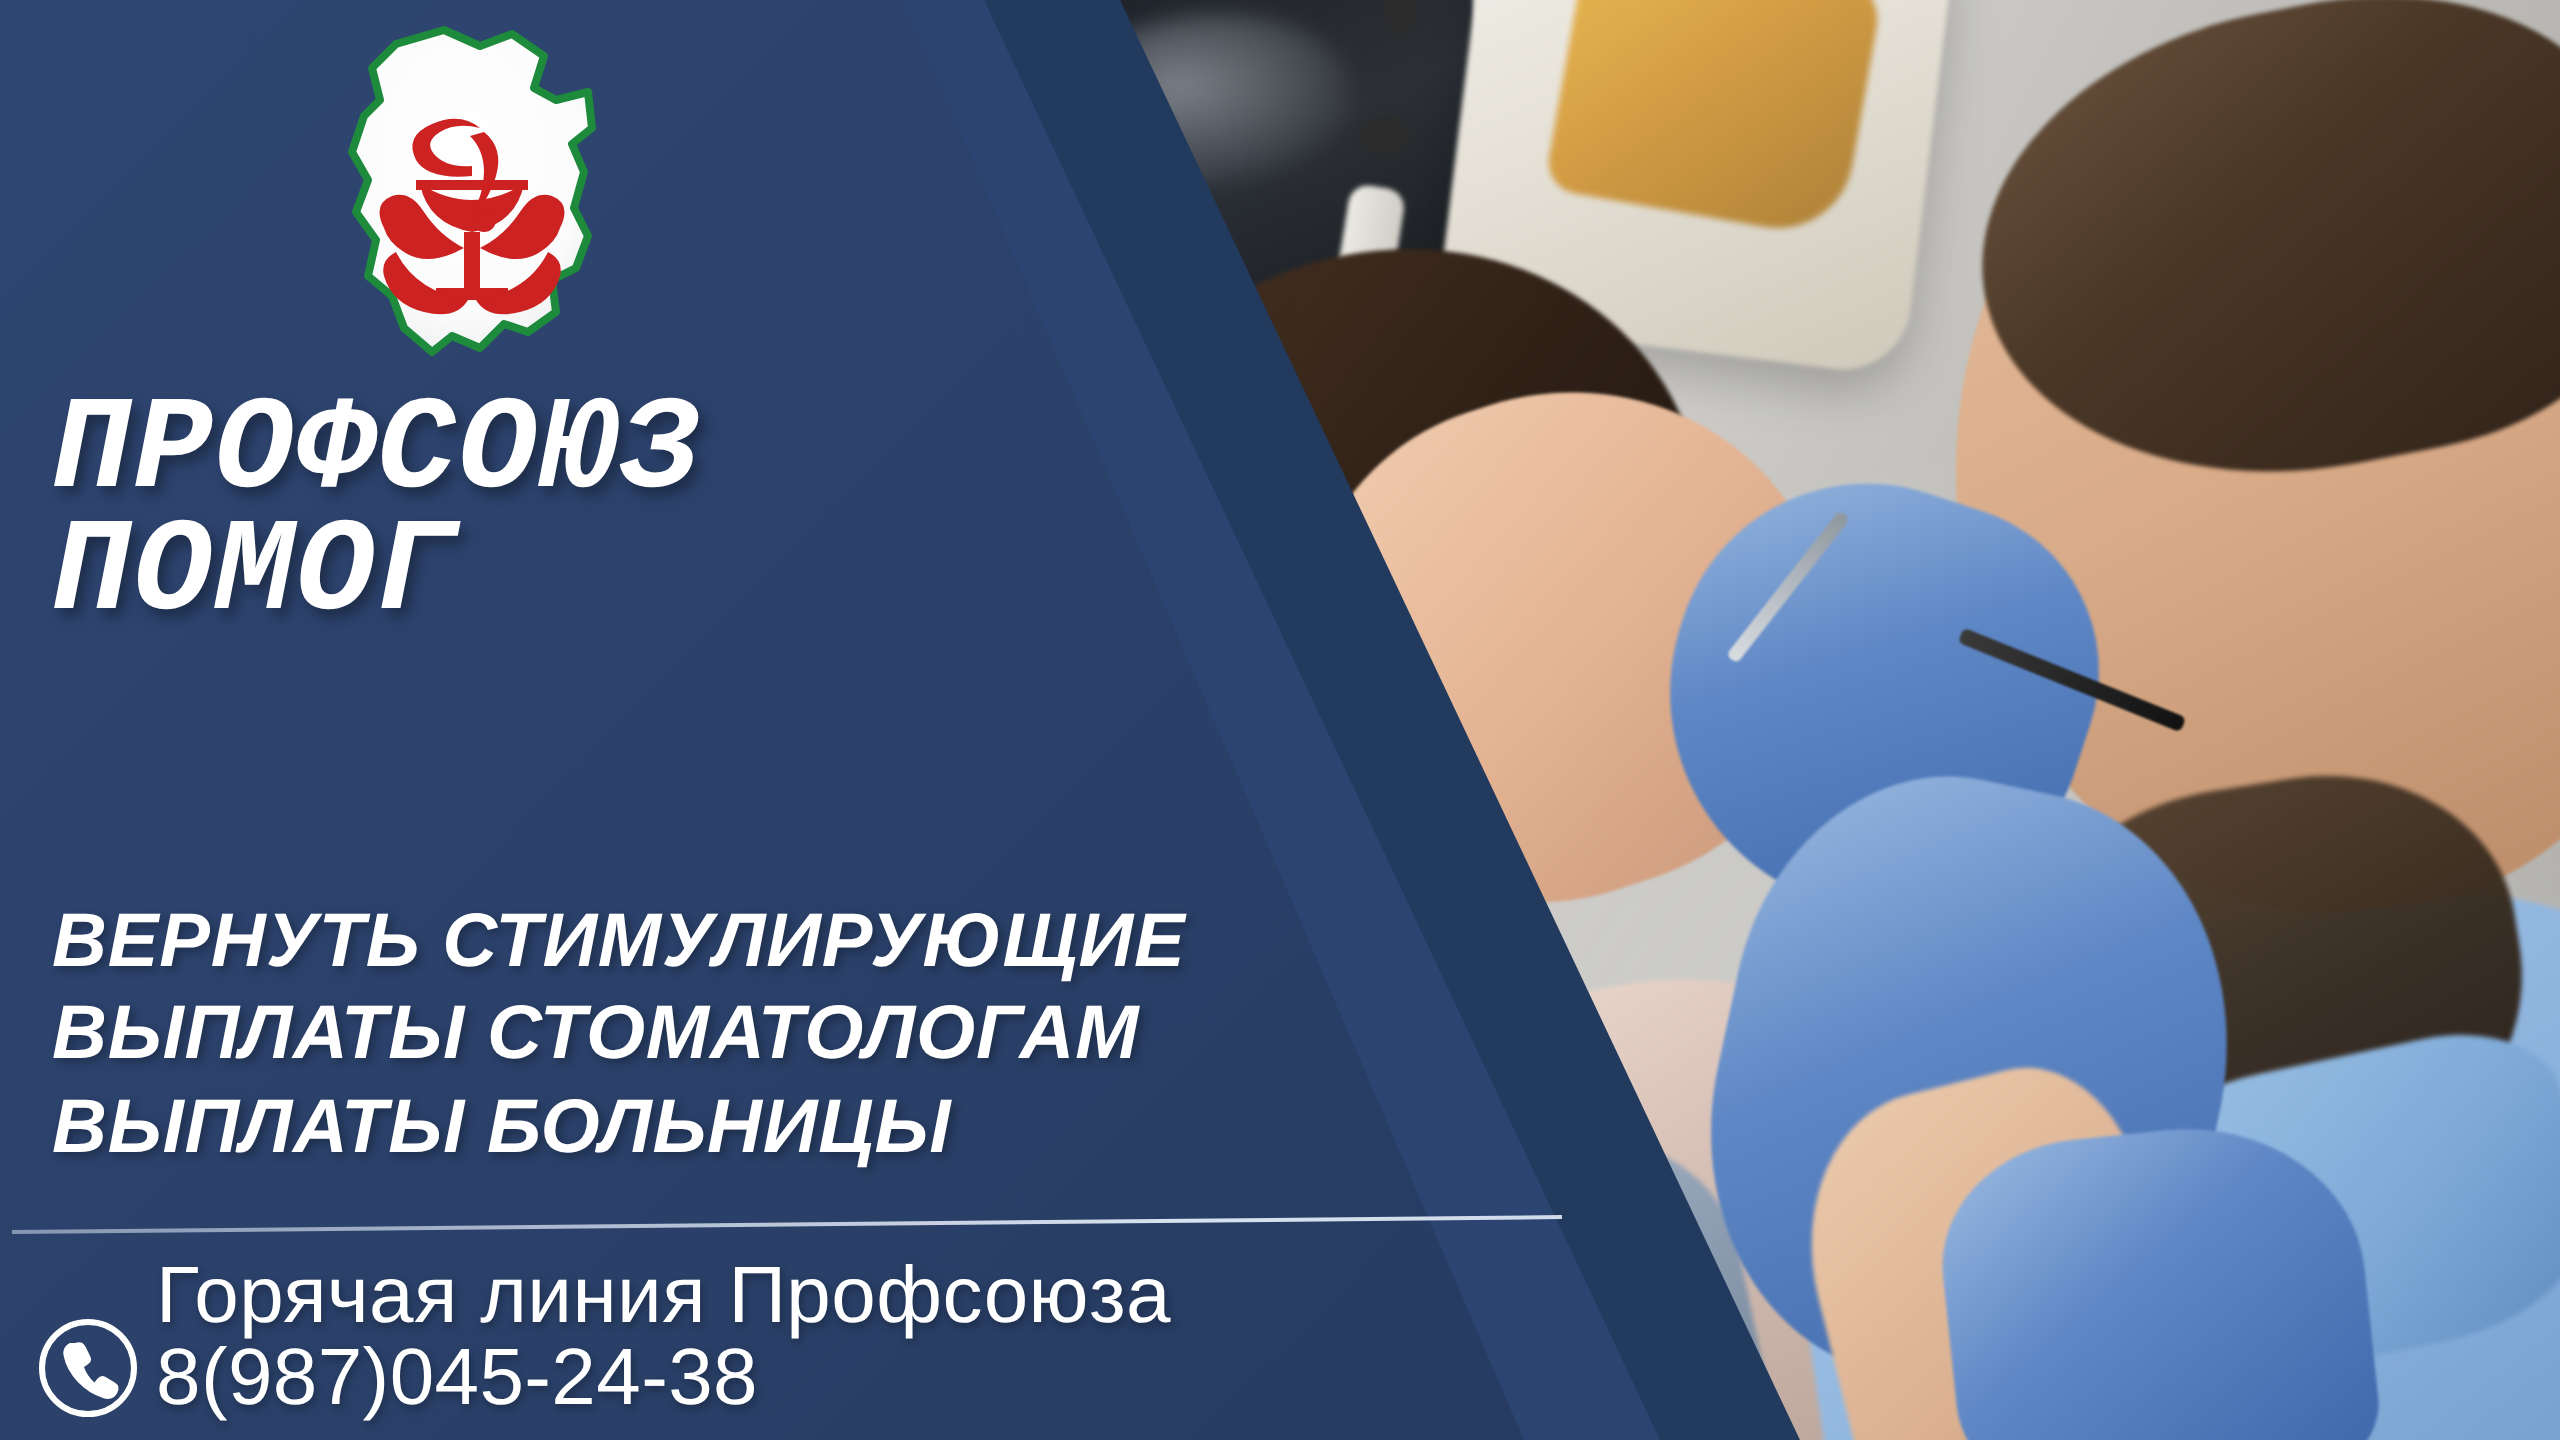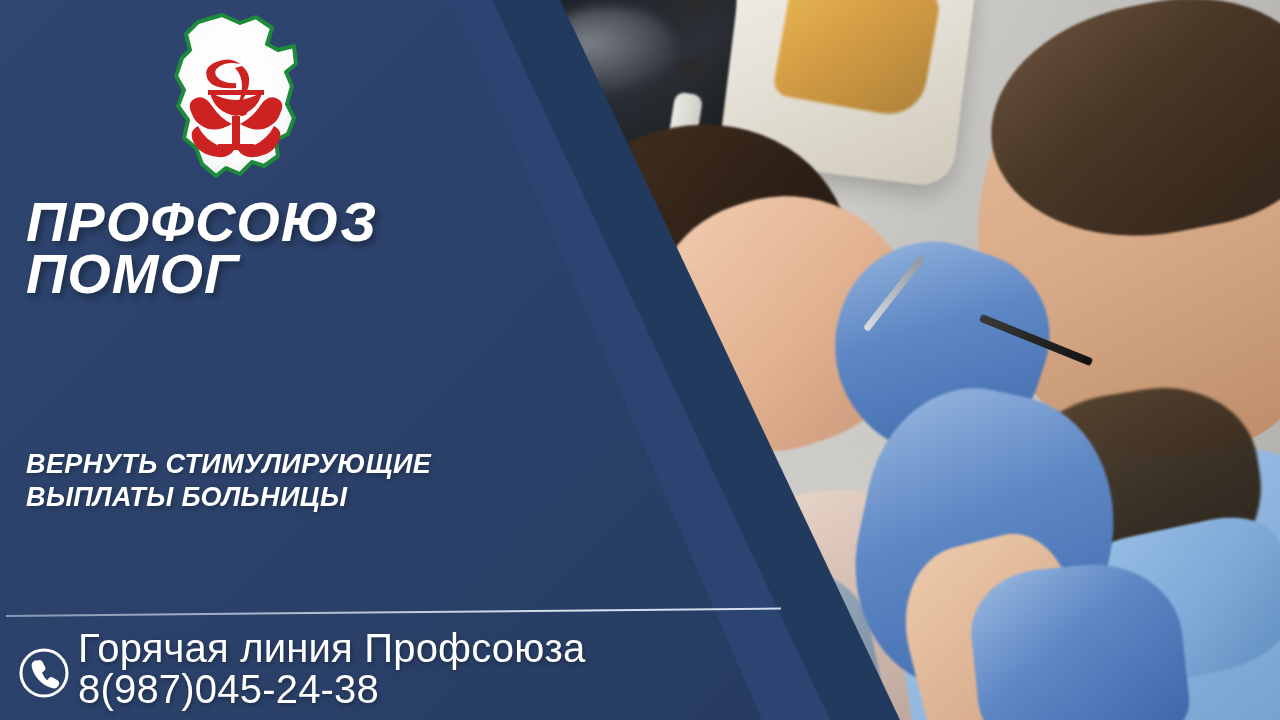--- a/index.html
+++ b/index.html
@@ -261,37 +261,38 @@
   }
   .logo svg { display: block; width: 100%; height: 100%; }
 
   
   .headline {
     position: absolute;
     left: 26px;
     top: 196px;
     width: 620px;
     color: #ffffff;
-    font-size: 56px;
+    font-size: 66px;
     font-weight: 700;
     font-style: italic;
     line-height: .92;
     letter-spacing: 1px;
     text-shadow: 3px 4px 7px rgba(0,0,0,.36);
+    font-family: Liberation Mono, monospace;
   }
   .headline .l2 { display: block; }
 
   
   .subhead {
     position: absolute;
     left: 26px;
     top: 448px;
     width: 680px;
     color: #ffffff;
-    font-size: 27px;
+    font-size: 38px;
     font-weight: 600;
     font-style: italic;
     line-height: 1.22;
     letter-spacing: .4px;
     text-shadow: 2px 2px 5px rgba(0,0,0,.3);
   }
   .subhead span { display: block; }
 
   
   .divider {
@@ -304,21 +305,21 @@
     transform: rotate(-.55deg);
     transform-origin: left center;
   }
 
   
   .hotline {
     position: absolute;
     left: 18px;
     top: 628px;
     display: flex;
-    align-items: center;
+    align-items: flex-end;
     gap: 8px;
   }
   .phone-icon {
     width: 52px;
     height: 52px;
     flex: 0 0 52px;
     margin-top: 7px;
   }
   .phone-icon svg { display: block; width: 100%; height: 100%; }
   .hotline-text {
@@ -402,20 +403,21 @@
     </svg>
   </div>
 
   <div class="headline">
     <span class="l1">ПРОФСОЮЗ</span>
     <span class="l2">ПОМОГ</span>
   </div>
 
   <div class="subhead">
     <span>ВЕРНУТЬ СТИМУЛИРУЮЩИЕ</span>
+    <span>ВЫПЛАТЫ СТОМАТОЛОГАМ</span>
     <span>ВЫПЛАТЫ БОЛЬНИЦЫ</span>
   </div>
 
   <div class="divider"></div>
 
   <div class="hotline">
     <span class="phone-icon">
       <svg viewBox="0 0 52 52" xmlns="http://www.w3.org/2000/svg" aria-hidden="true">
         <circle cx="26" cy="26" r="23" fill="none" stroke="#ffffff" stroke-width="3"></circle>
         <path d="M19.5 13.5 q3.6 -1.4 5.2 1.8 l2.4 4.8 q1.2 2.4 -1.1 4 l-2 1.4 q1.4 4.2 5.2 7.8

